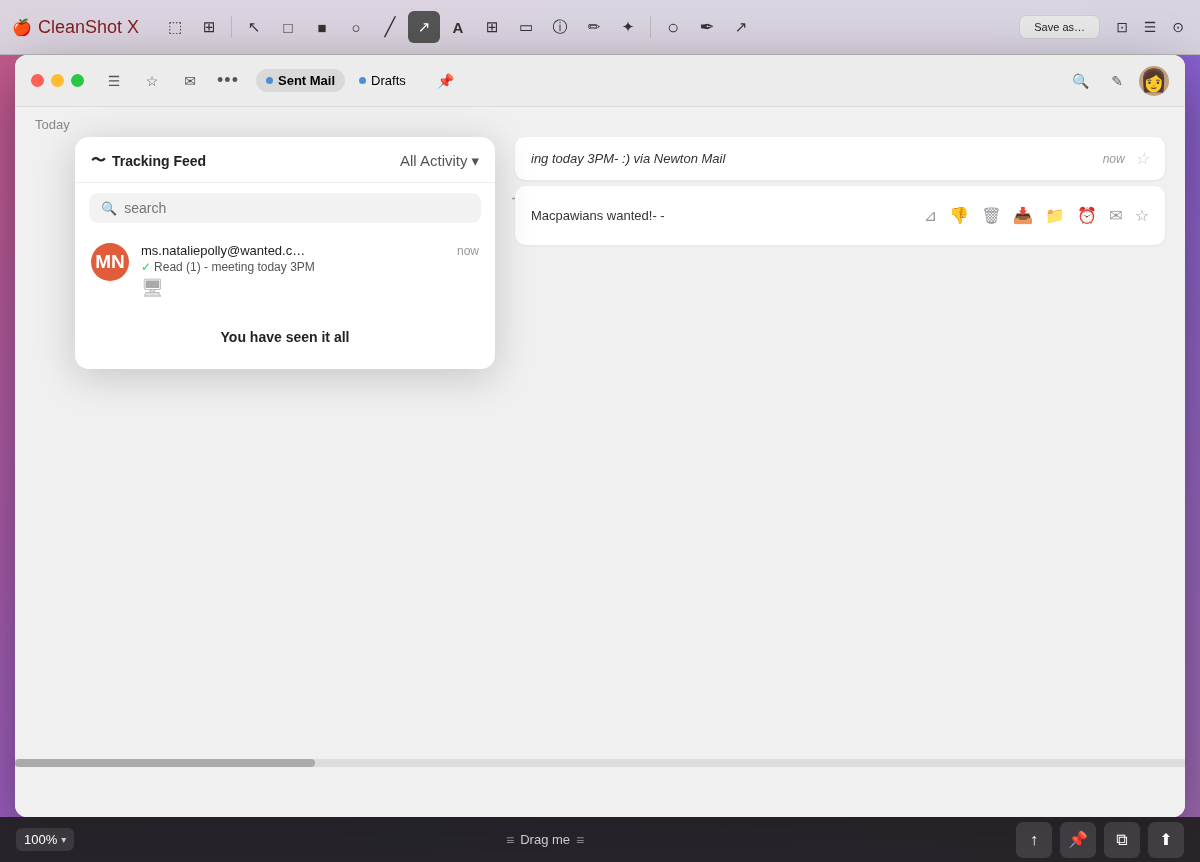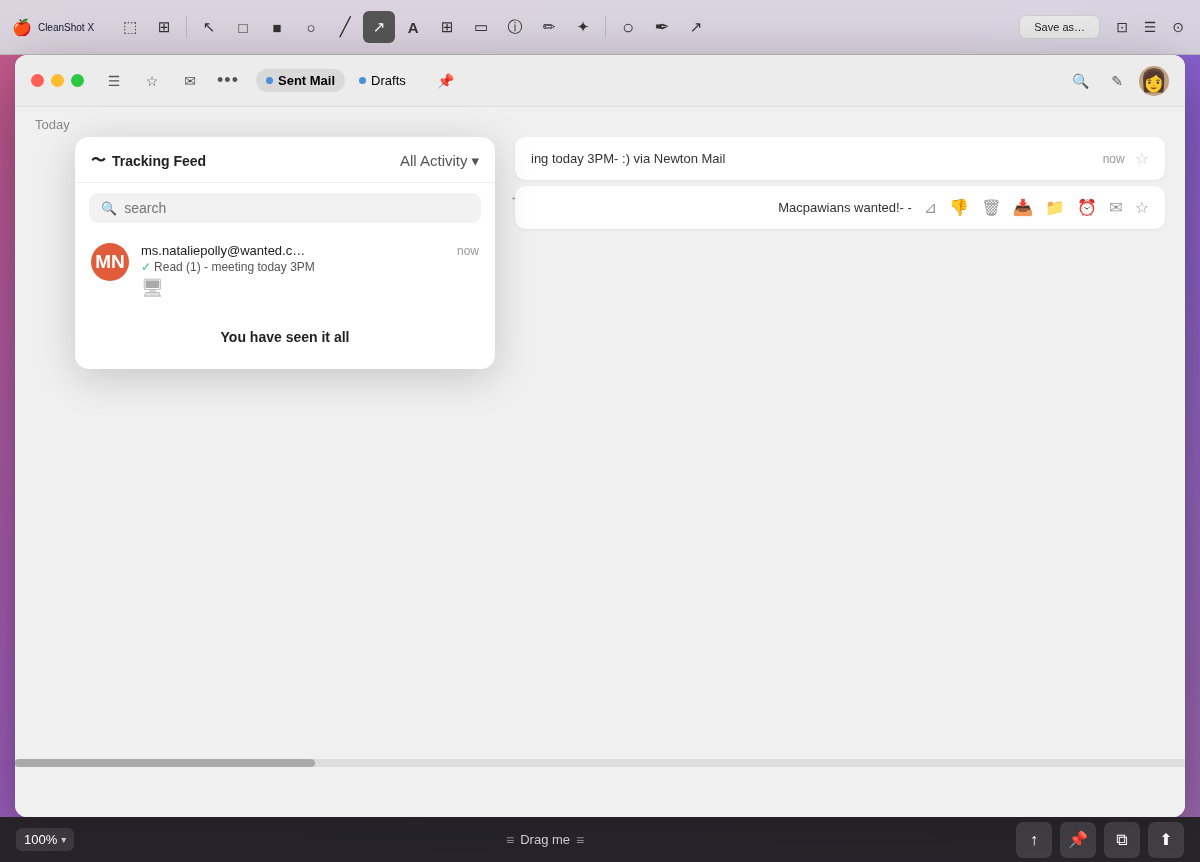--- a/index.html
+++ b/index.html
@@ -25,23 +25,23 @@
     .cleanshot-title {
       display: flex;
       align-items: center;
       gap: 6px;
       margin-right: 14px;
     }
     .apple-logo {
       font-size: 16px;
     }
     .cleanshot-name {
-      font-size: 10px;
+      font-size: 18px;
       font-weight: 500;
-      color: #0f172a;
+      color: #7f1d1d;
     }
     .cs-icons-left {
       display: flex;
       align-items: center;
       gap: 2px;
     }
     .cs-icons-right {
       margin-left: auto;
       display: flex;
       align-items: center;
@@ -340,47 +340,47 @@
 
     .mail-item {
       display: flex;
       align-items: center;
       padding: 12px 16px;
       background: white;
       border-radius: 10px;
       margin-bottom: 6px;
       gap: 10px;
       box-shadow: 0 1px 3px rgba(0,0,0,0.06);
+      font-style: italic;
     }
 
     .mail-subject {
       flex: 1;
       font-size: 13px;
       color: #333;
     }
     .mail-time {
       font-size: 12px;
       color: #999;
     }
     .mail-star {
       font-size: 16px;
       color: #ccc;
       cursor: pointer;
     }
 
     .mail-actions {
       display: flex;
       align-items: center;
-      padding: 12px 16px;
+      padding: 20px 16px;
       background: white;
       border-radius: 10px;
       margin-bottom: 6px;
       gap: 12px;
       box-shadow: 0 1px 3px rgba(0,0,0,0.06);
-      text-align: right;
     }
     .mail-action-btn {
       font-size: 16px;
       color: #999;
       cursor: pointer;
     }
 
     .plus-btn {
       position: absolute;
       left: 490px;

